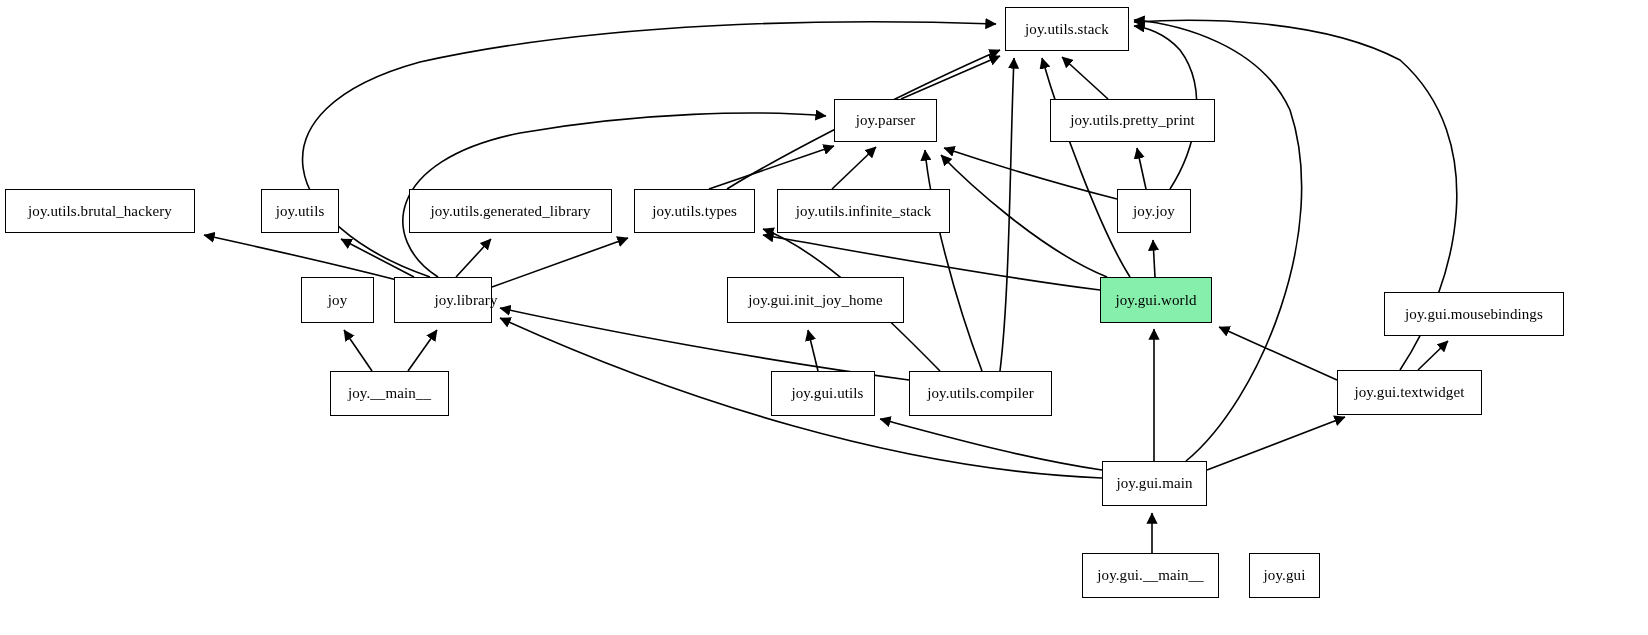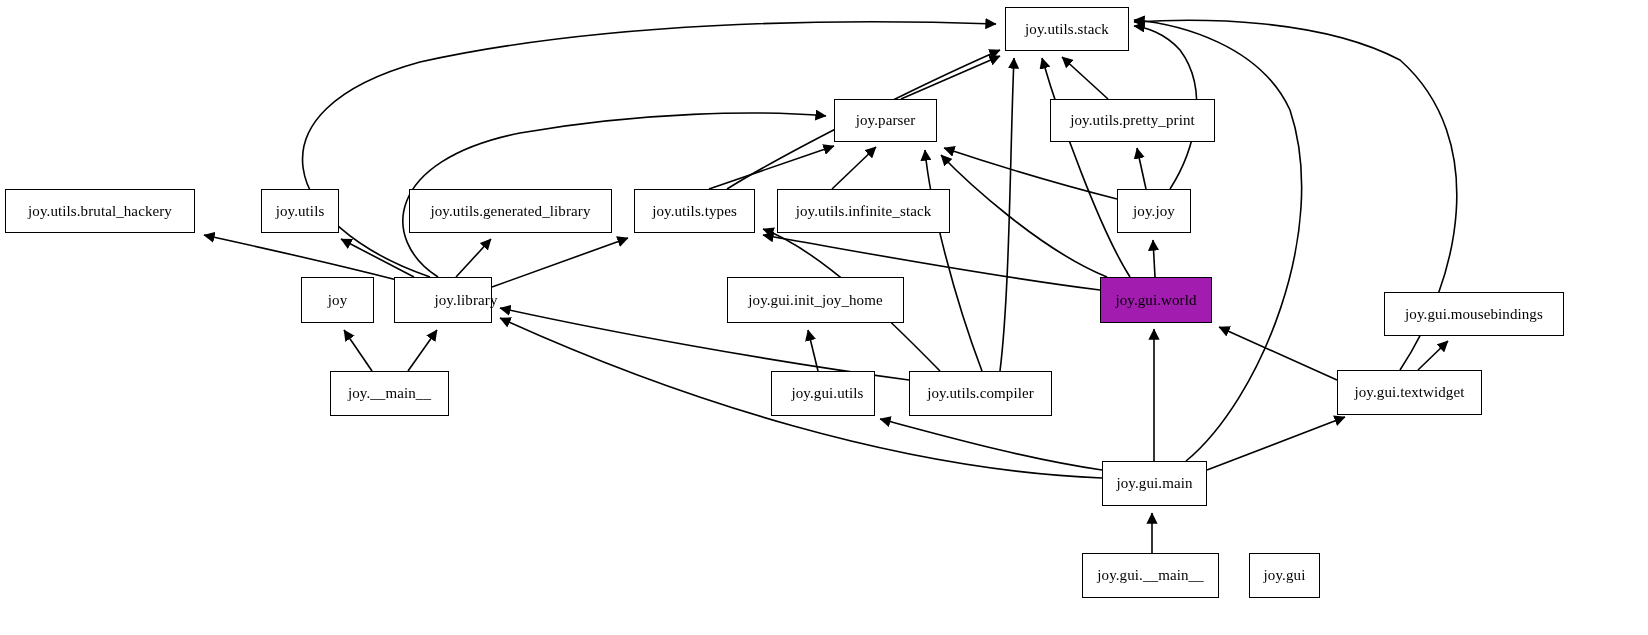--- a/index.html
+++ b/index.html
@@ -154,21 +154,21 @@
       </div>
       <div class="node" style="left: 301px; top: 277px; width: 73px; height: 46px; border-color: rgb(0, 0, 0); background: rgb(255, 255, 255);">
         <span class="node-label">joy</span>
       </div>
       <div class="node" style="left: 394px; top: 277px; width: 98px; height: 46px; border-color: rgb(0, 0, 0); background: rgb(255, 255, 255); padding-left: 46px;">
         <span class="node-label">joy.library</span>
       </div>
       <div class="node" style="left: 727px; top: 277px; width: 177px; height: 46px; border-color: rgb(0, 0, 0); background: rgb(255, 255, 255);">
         <span class="node-label">joy.gui.init_joy_home</span>
       </div>
-      <div class="node" style="left: 1100px; top: 277px; width: 112px; height: 46px; border-color: rgb(0, 0, 0); background: #a21caf;">
+      <div class="node" style="left: 1100px; top: 277px; width: 112px; height: 46px; border-color: rgb(0, 0, 0); background: #86efac;">
         <span class="node-label">joy.gui.world</span>
       </div>
       <div class="node" style="left: 1384px; top: 292px; width: 180px; height: 44px; border-color: rgb(0, 0, 0); background: rgb(255, 255, 255);">
         <span class="node-label">joy.gui.mousebindings</span>
       </div>
       <div class="node" style="left: 330px; top: 371px; width: 119px; height: 45px; border-color: rgb(0, 0, 0); background: rgb(255, 255, 255);">
         <span class="node-label">joy.__main__</span>
       </div>
       <div class="node" style="left: 771px; top: 371px; width: 104px; height: 45px; border-color: rgb(0, 0, 0); background: rgb(255, 255, 255); padding-left: 9px;">
         <span class="node-label">joy.gui.utils</span>

